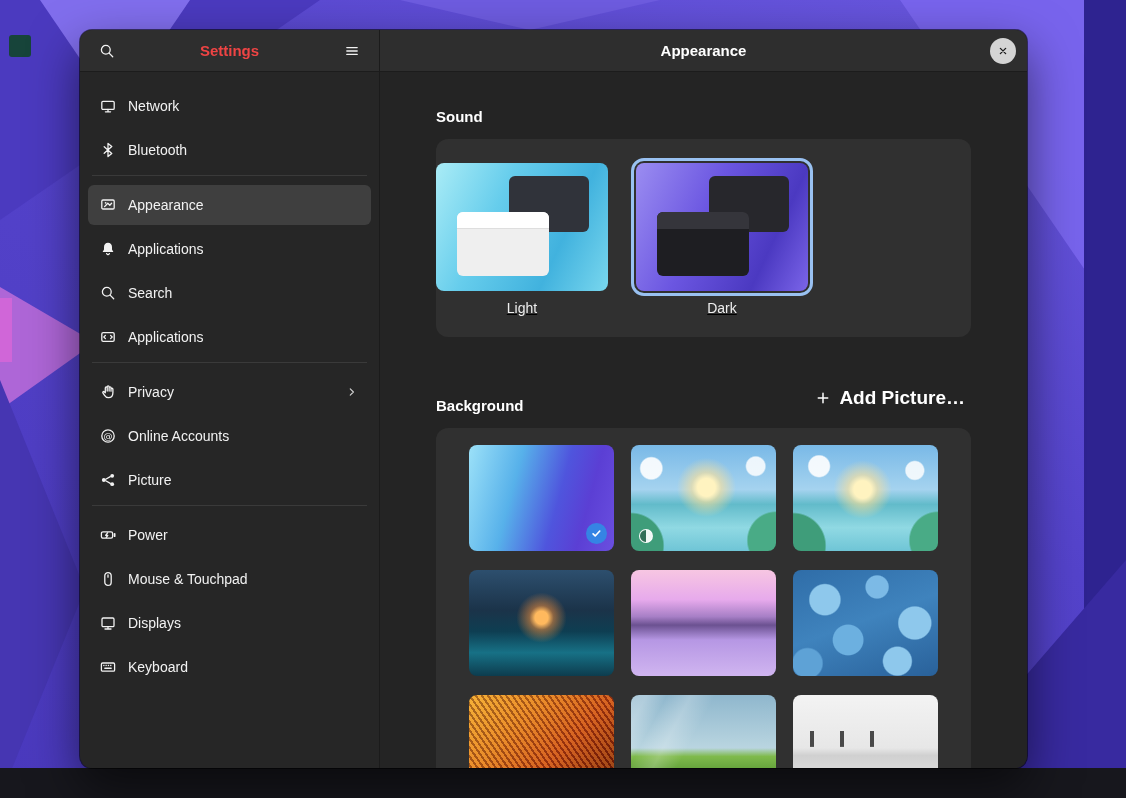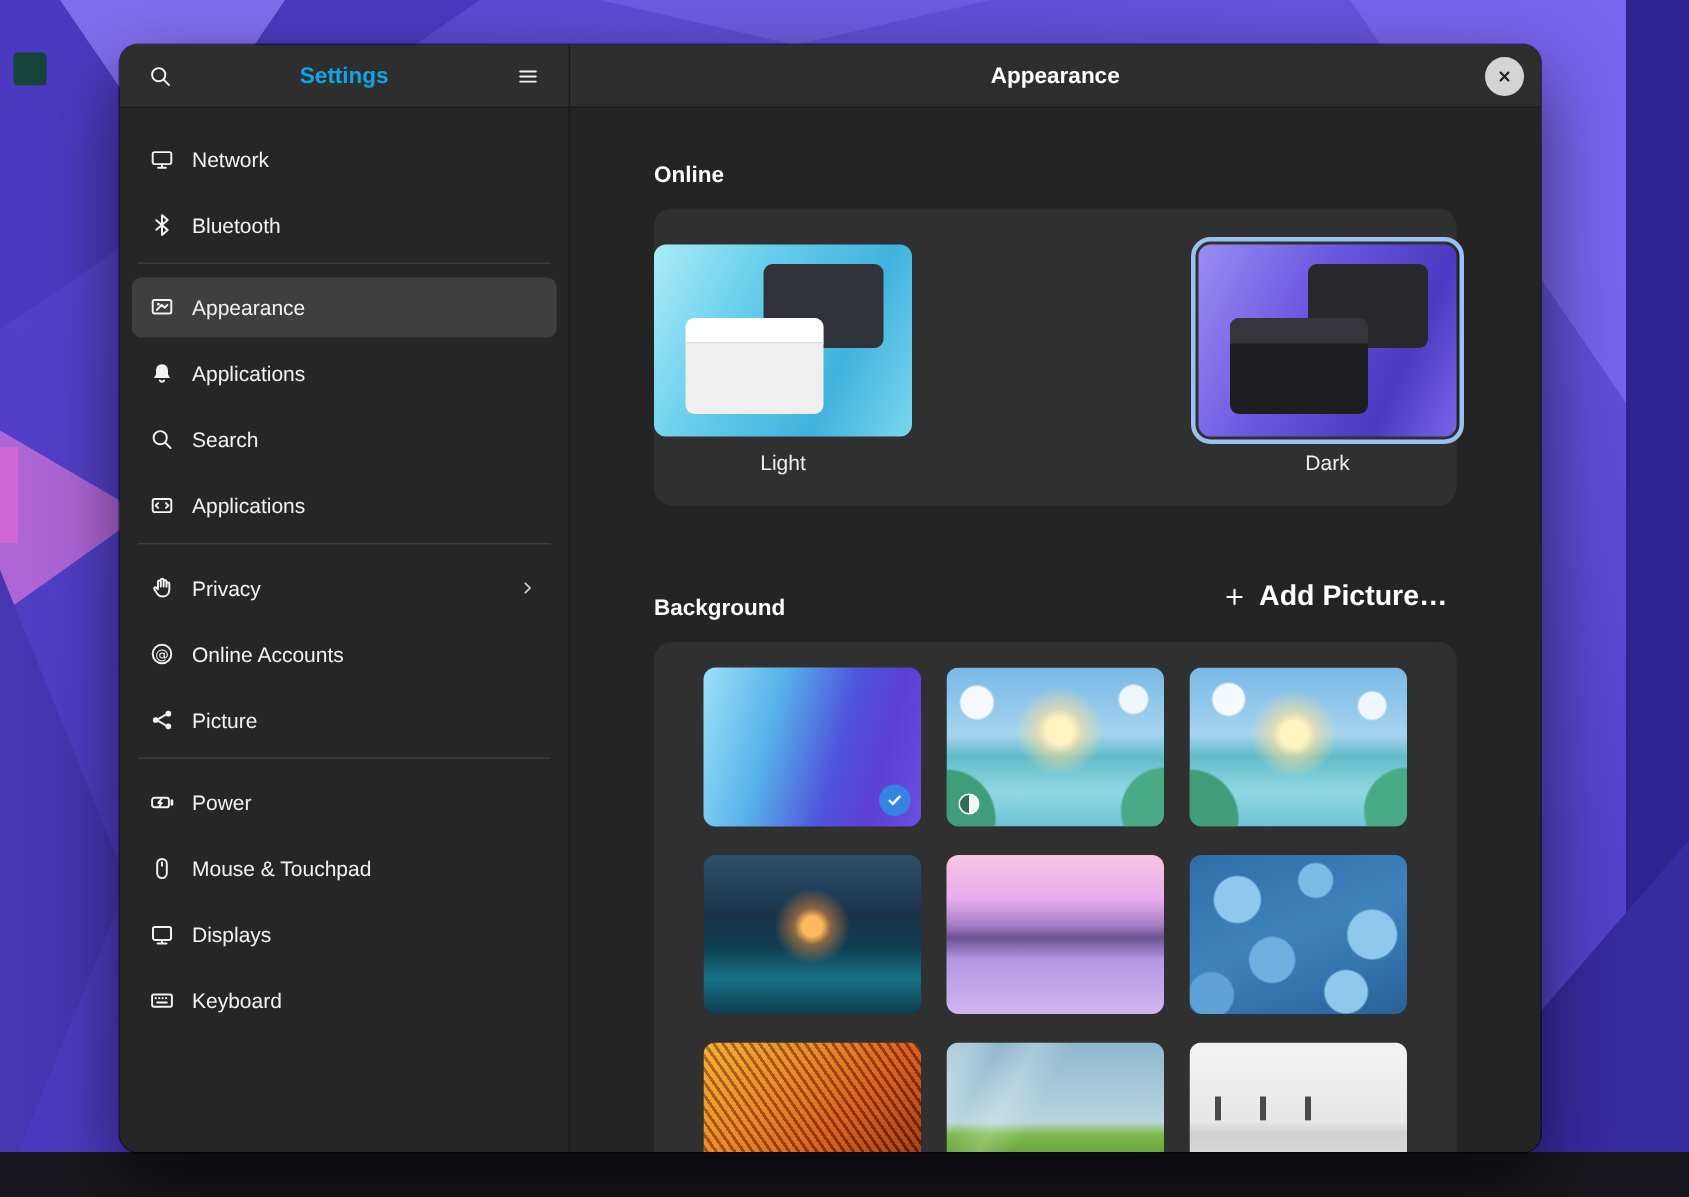--- a/index.html
+++ b/index.html
@@ -26,21 +26,21 @@
   
   .window { position:absolute; left:80px; top:30px; width:947px; height:738px;
     border-radius:12px; overflow:hidden; display:flex; background:#242424;
     box-shadow:0 20px 50px rgba(0,0,0,.55), 0 0 0 1px rgba(0,0,0,.55); }
 
   
   .sidebar { width:300px; background:#262626; border-right:1px solid #1b1b1b; display:flex; flex-direction:column; }
   .side-header { height:42px; flex:none; background:#2e2e2e; border-bottom:1px solid #1c1c1c;
     display:flex; align-items:center; padding:0 10px; }
   .hdr-btn { width:34px; height:30px; border-radius:6px; display:flex; align-items:center; justify-content:center; }
-  .side-title { flex:1; text-align:center; color:#0ea5e9; font-size:15px; font-weight:700; }
+  .side-title { flex:1; text-align:center; color:#ef4444; font-size:15px; font-weight:700; }
   .side-list { flex:1; padding:14px 8px 0; overflow:hidden; }
   .side-item { display:flex; align-items:center; gap:12px; height:40px; margin-bottom:4px;
     padding:0 12px; border-radius:6px; color:#f2f2f2; font-size:14px; }
   .side-item.selected { background:#3f3f3f; }
   .side-divider { height:1px; background:#3a3a3a; margin:5px 4px 9px; }
   .icon { width:16px; height:16px; flex:none; display:flex; }
   .icon svg, .hdr-btn svg, .chev svg { width:100%; height:100%; stroke:#f2f2f2; fill:none;
     stroke-width:1.3; stroke-linecap:round; stroke-linejoin:round; }
   .hdr-btn svg { width:16px; height:16px; }
   .chev { width:14px; height:14px; margin-left:auto; display:flex; opacity:.85; }
@@ -51,21 +51,21 @@
     position:relative; display:flex; align-items:center; justify-content:center; }
   .main-title { color:#ffffff; font-size:15px; font-weight:700; }
   .close-btn { position:absolute; right:11px; top:8px; width:26px; height:26px; border-radius:50%;
     background:#d4d4d4; display:flex; align-items:center; justify-content:center; }
   .close-btn svg { width:14px; height:14px; stroke:#1d1d1d; fill:none; stroke-width:1.6; stroke-linecap:round; }
 
   .scroll { flex:1; overflow:hidden; padding:0 56px; }
   .section-label { margin-top:36px; color:#ffffff; font-size:15px; font-weight:700; }
 
   .style-card { margin-top:14px; background:#303030; border-radius:12px; height:198px; padding-top:24px; }
-  .tiles-row { display:flex; justify-content:space-between; gap:28px; }
+  .tiles-row { display:flex; justify-content:flex-start; gap:28px;text-decoration:underline; }
   .theme-option { display:flex; flex-direction:column; align-items:center; gap:9px; }
   .theme-tile { width:172px; height:128px; border-radius:8px; position:relative; overflow:hidden; }
   .theme-tile.selected { outline:3px solid #99c1f1; outline-offset:2px; }
   .theme-label { color:#eeeeee; font-size:14px; }
   .mock-back { position:absolute; top:13px; right:19px; width:80px; height:56px; border-radius:6px; }
   .mock-front { position:absolute; left:21px; bottom:15px; width:92px; height:64px; border-radius:6px; overflow:hidden; }
   .mock-header { height:17px; }
   .light .mock-back { background:#30333a; }
   .light .mock-front { background:#efefef; }
   .light .mock-header { background:#ffffff; border-bottom:1px solid #dedede; }
@@ -273,21 +273,21 @@
       <div class="main-title">Appearance</div>
       <div class="close-btn">
         <svg viewBox="0 0 16 16">
             <path d="M5 5l6 6M11 5l-6 6"></path>
           </svg>
       </div>
     </div>
 
     <div class="scroll">
 
-      <div class="section-label">Online</div>
+      <div class="section-label">Sound</div>
 
       <div class="style-card">
         <div class="tiles-row">
 
           <div class="theme-option">
             <div class="theme-tile light" style="background: linear-gradient(115deg, rgb(170, 236, 246) 0%, rgb(102, 205, 236) 35%, rgb(65, 178, 222) 70%, rgb(121, 215, 238) 100%);">
               <div class="mock-back"></div>
               <div class="mock-front">
                 <div class="mock-header"></div>
               </div>

